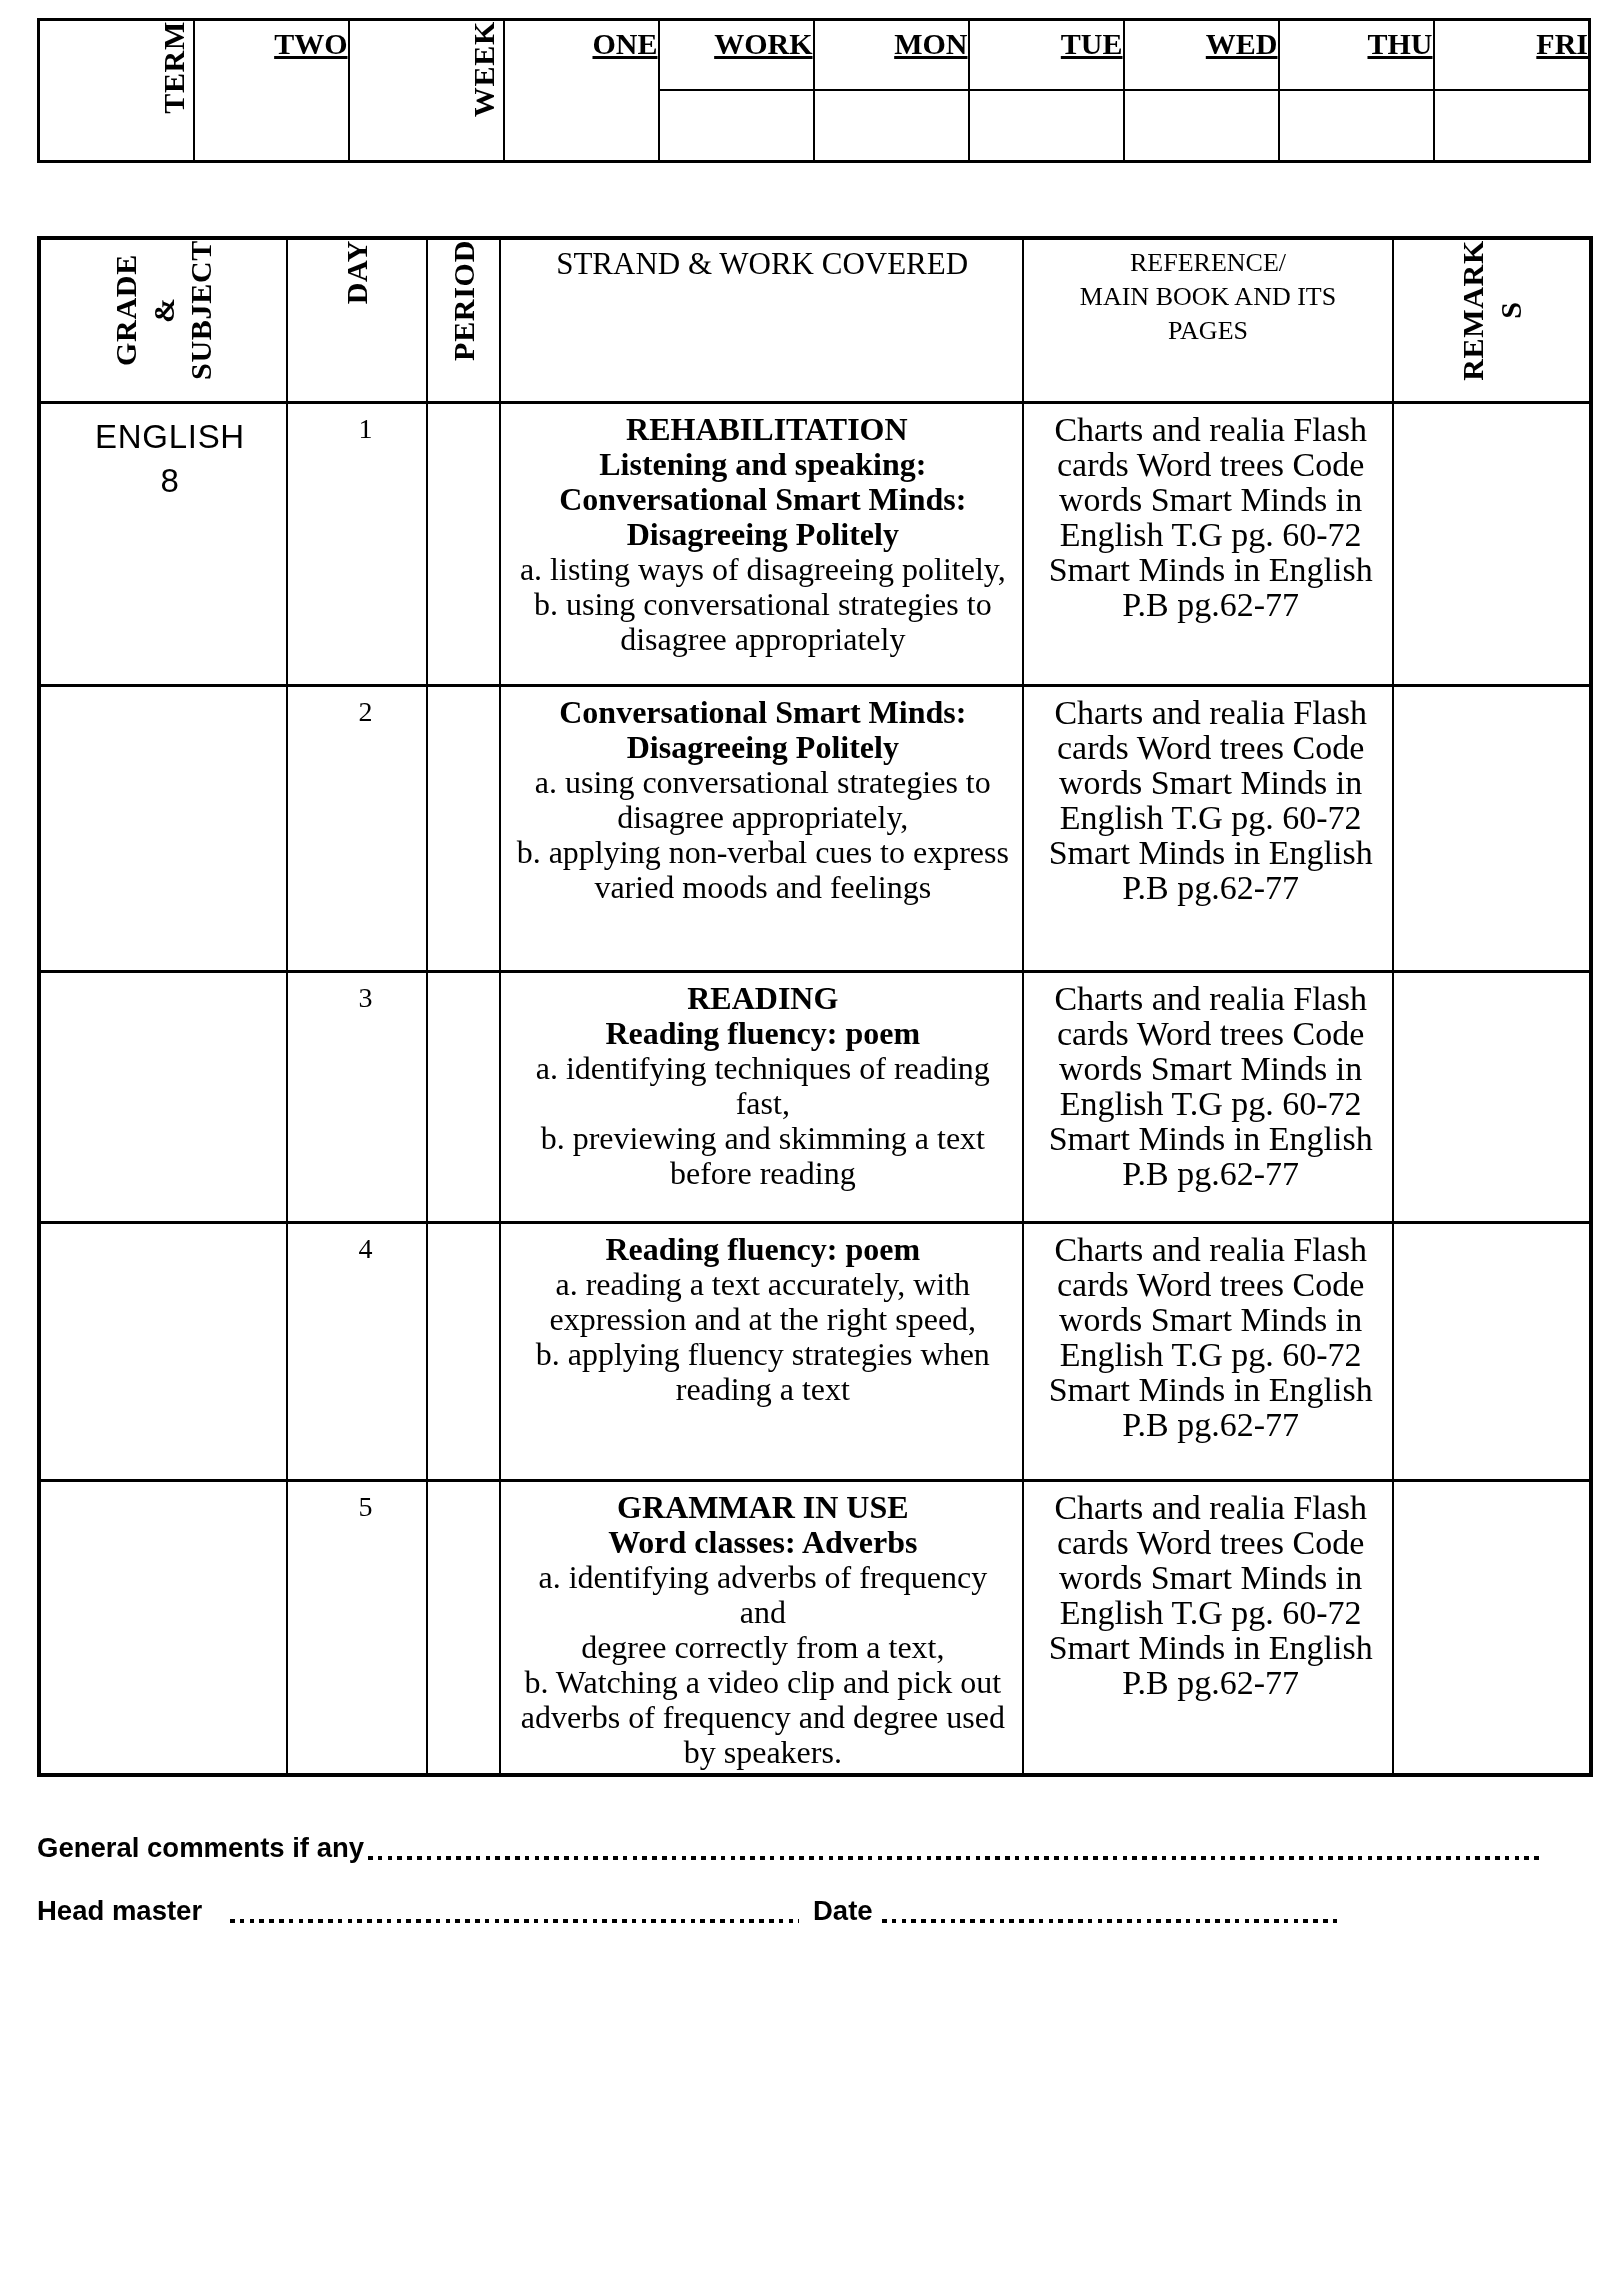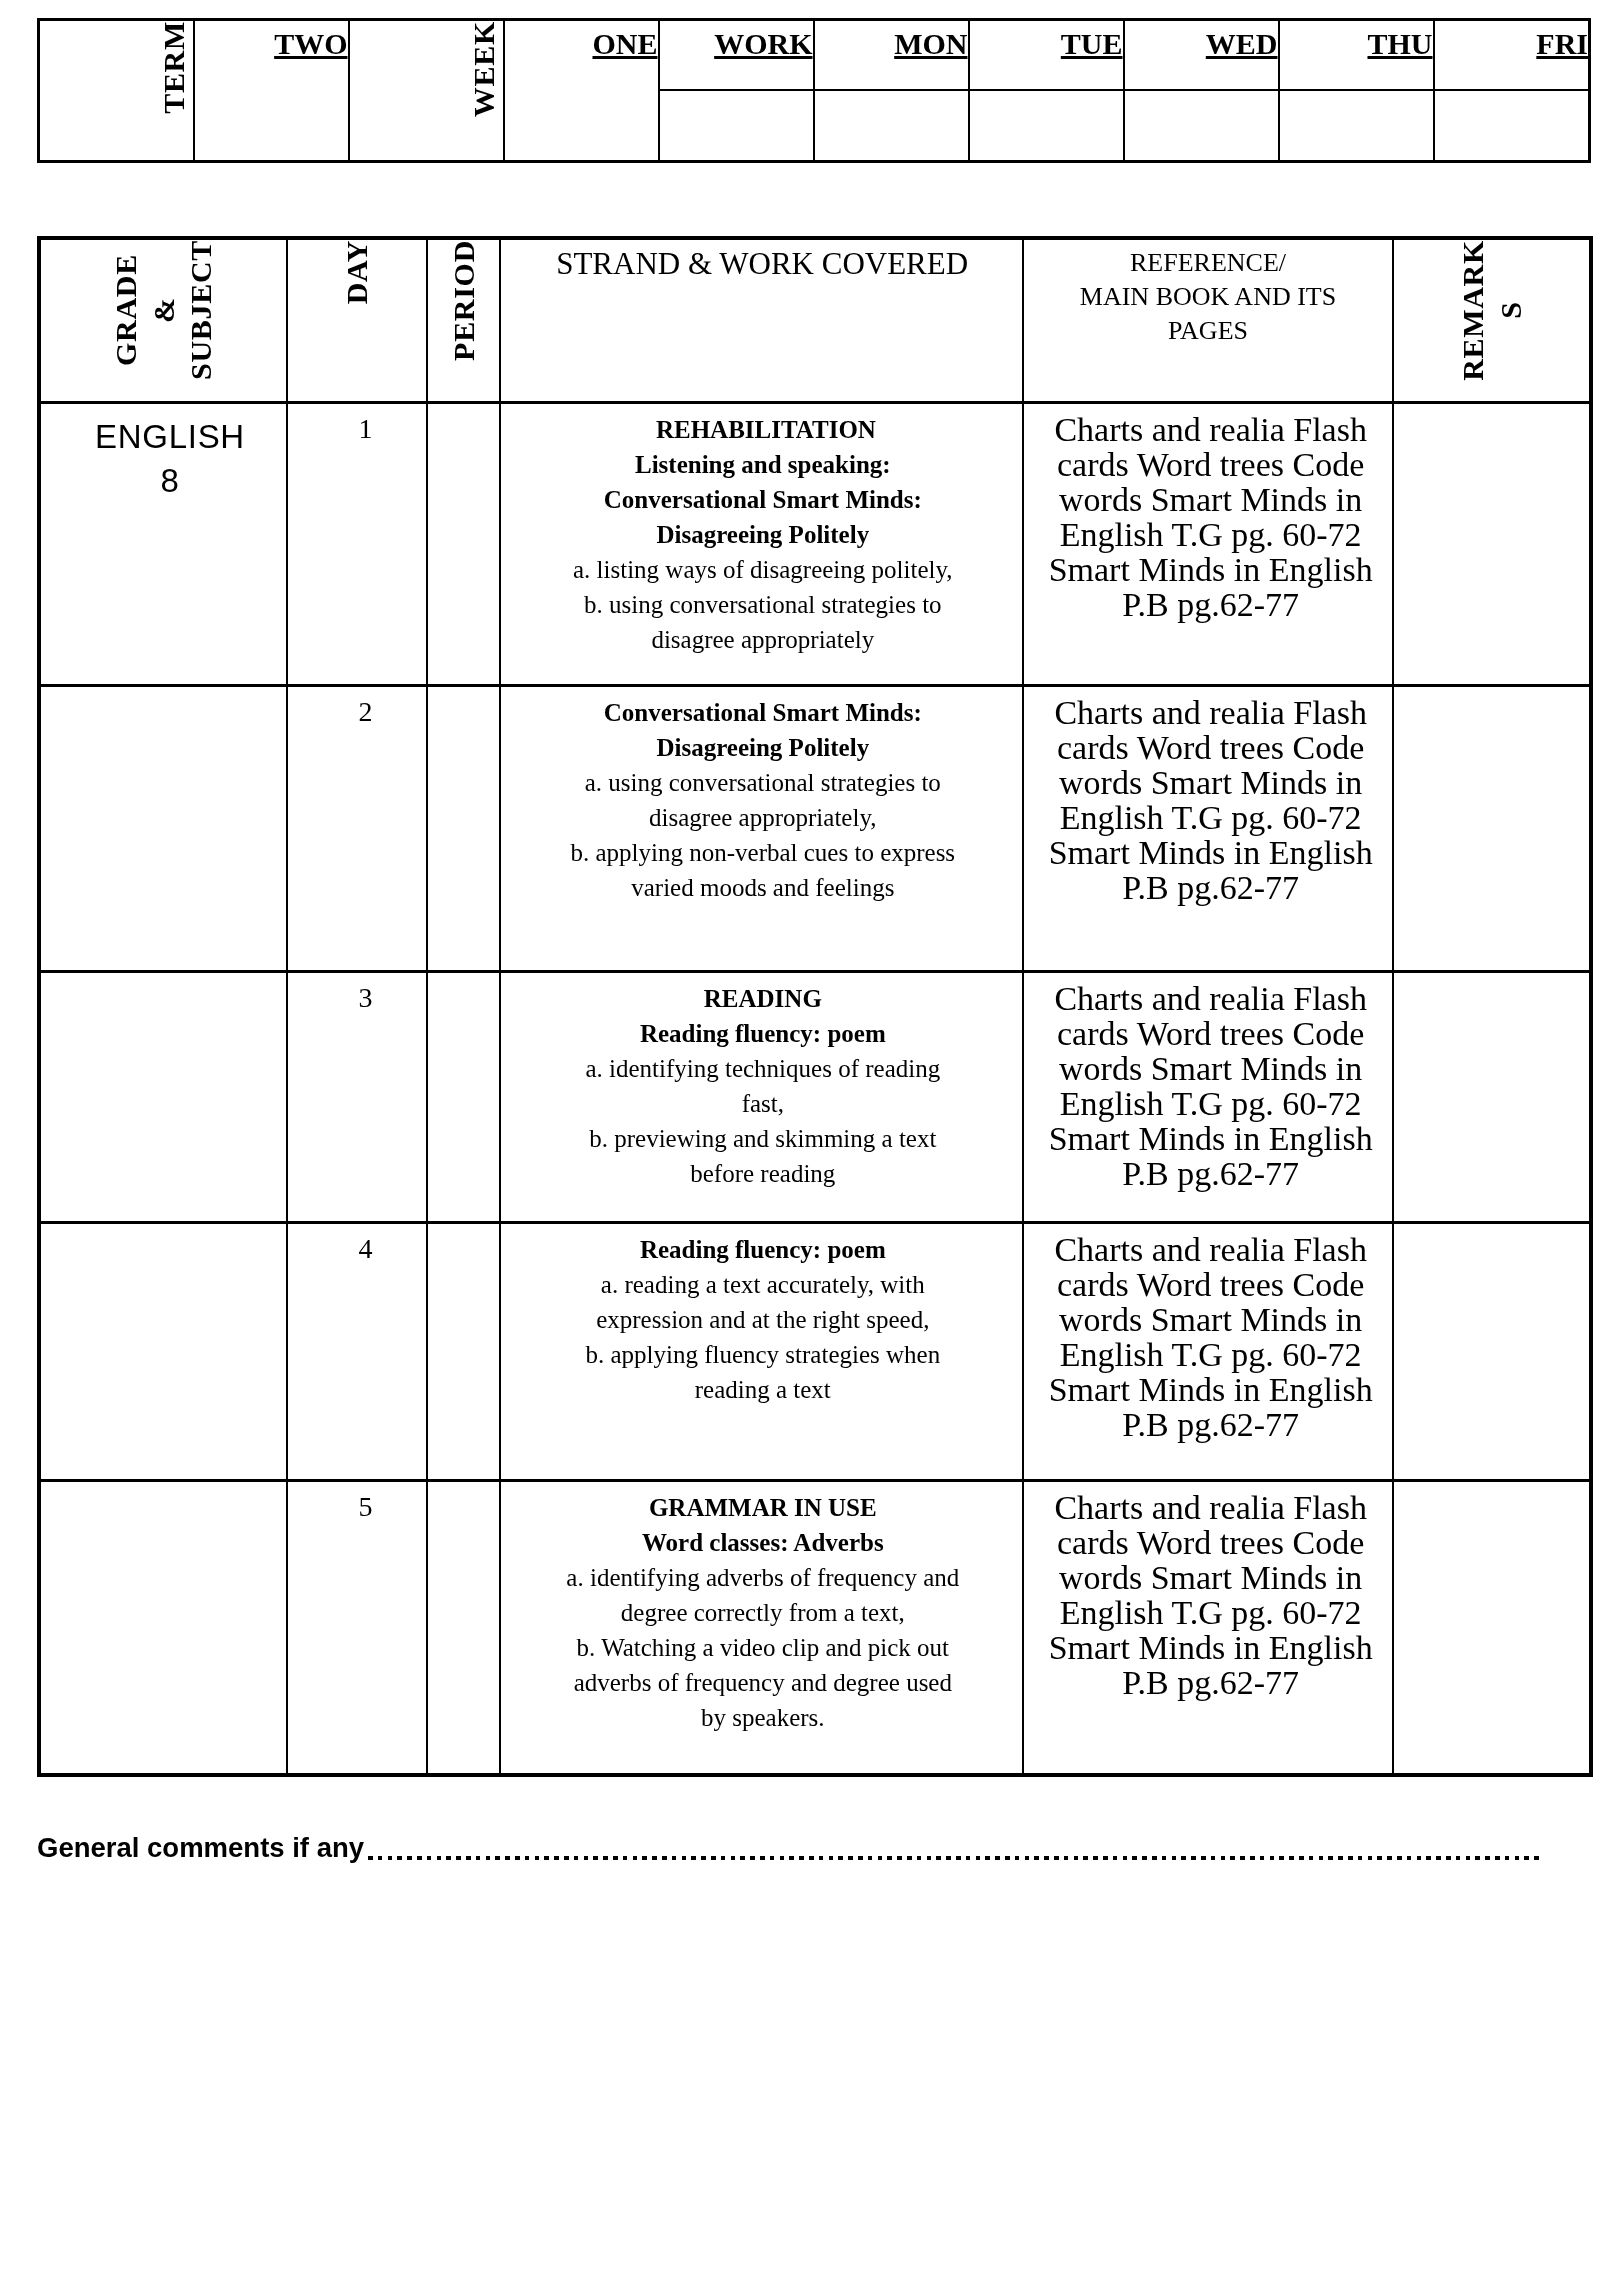--- a/index.html
+++ b/index.html
@@ -39,21 +39,21 @@
   .ref-h{text-align:center;padding:6.5px 5.2px 0 5.2px;font-weight:bold;font-size:26px;line-height:1.3;white-space:pre-wrap;}
 
   .br1{height:283px;} .br2{height:286px;} .br3{height:251px;} .br4{height:258px;} .br5{height:294px;}
 
   .grade-cell{
     font-family:"Liberation Sans",sans-serif;font-weight:bold;font-size:33px;
     padding:10.5px 0 0 13px;white-space:pre-wrap;line-height:1.35;letter-spacing:0.7px;
   }
   .day-cell{font-size:28px;padding:9.2px 0 0 17px;}
   .period-cell,.remarks-cell{padding:0;}
-  .strand-cell{padding:7.9px 7.9px 0 10.5px;font-size:25px;line-height:35px;margin-left:12px;}
+  .strand-cell{padding:7.9px 7.9px 0 10.5px;font-size:32px;line-height:35px;margin-left:12px;}
   .strand-heading{font-weight:bold;white-space:pre-wrap;}
   .strand-body{white-space:pre-wrap;}
   .ref-cell{padding:7.9px 5.2px 0 10.5px;font-size:34px;line-height:35px;white-space:pre-wrap;}
 
   
   .footer{margin-top:55px;font-family:"Liberation Sans",sans-serif;font-weight:bold;font-size:27.5px;}
   .fline{display:flex;align-items:center;}
   .fline2{margin-top:31px;}
   .leader{
     height:3.9px;align-self:flex-end;margin-bottom:3.9px;
@@ -237,16 +237,22 @@
       <td class="remarks-cell"></td>
     </tr>
   </tbody>
     </table>
 
   <div class="footer">
     <div class="fline fline1">
       <span>General comments if any</span>
       <span class="leader lead-gc"></span>
     </div>
+    <div class="fline fline2">
+      <span>Head master</span>
+      <span class="leader lead-hm"></span>
+      <span class="date-label">Date</span>
+      <span class="leader lead-date"></span>
+    </div>
   </div>
 
 </div>
 
 
 </body></html>

